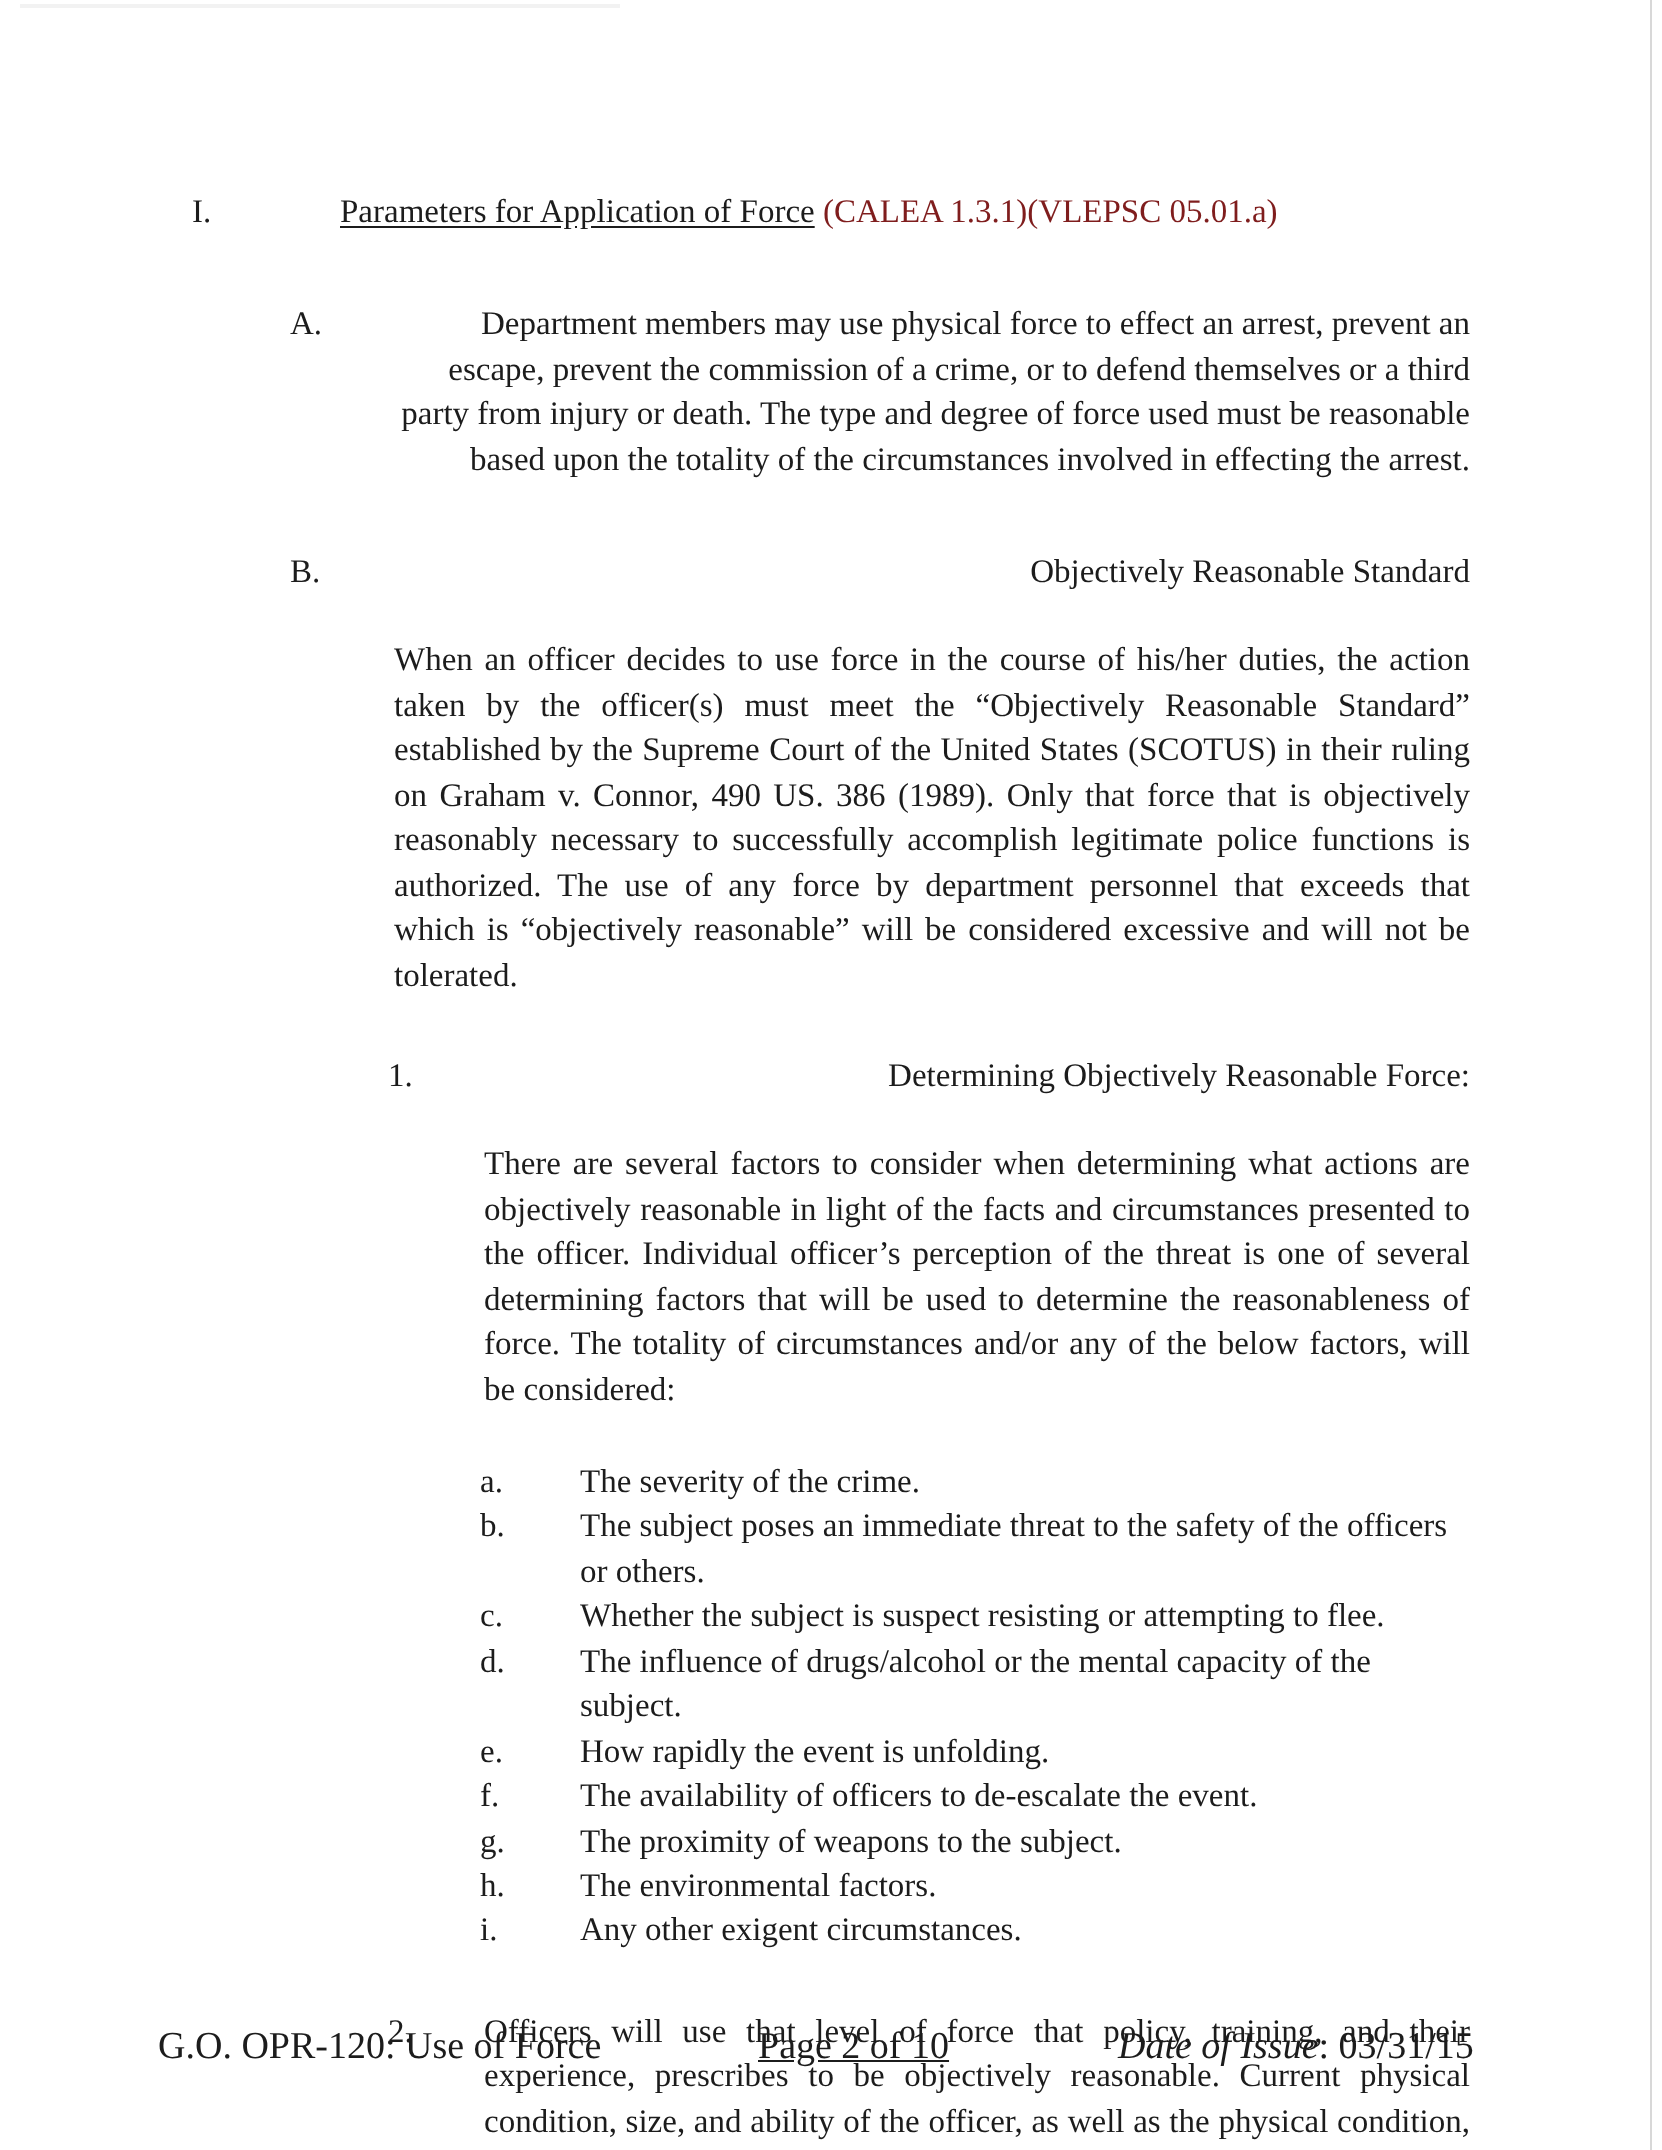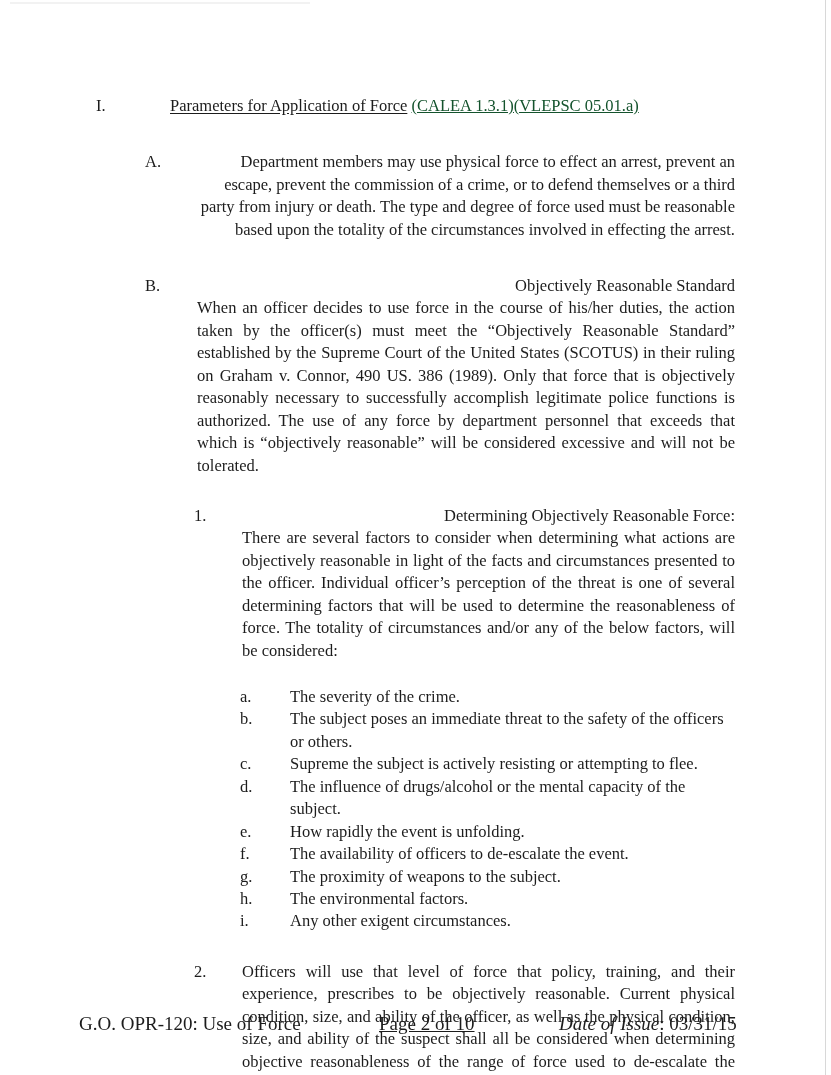--- a/index.html
+++ b/index.html
@@ -60,22 +60,21 @@
   }
   .sec-roman .heading-body {
     margin-left: 49px;
   }
   .heading-underline {
     text-decoration: underline;
     text-underline-offset: 2px;
     margin-left: 25px;
   }
   .ref-red {
-    color: #14532d;
-    text-decoration: underline;
+    color: #7f1d1d;
   }
 
   
   .sec-letter {
     position: relative;
     margin-top: 34px;
     font-size: 16.5px;
     line-height: 1.36;
   }
   .sec-letter > .marker {
@@ -89,20 +88,21 @@
     margin-right: 96px;
   }
   .para-just {
     text-align: justify;
     text-justify: inter-word;
   }
   .para-left {
     text-align: right;
   }
   .block-para {
+    margin-top: 22px;
   }
 
   
   .sec-num {
     position: relative;
     margin-top: 28px;
     font-size: 16.5px;
     line-height: 1.36;
   }
   .sec-num > .marker {
@@ -190,21 +190,21 @@
       <div class="factor-item">
         <span class="marker">a.</span>
         <span>The severity of the crime.</span>
       </div>
       <div class="factor-item">
         <span class="marker">b.</span>
         <span>The subject poses an immediate threat to the safety of the officers or others.</span>
       </div>
       <div class="factor-item">
         <span class="marker">c.</span>
-        <span>Supreme the subject is actively resisting or attempting to flee.</span>
+        <span>Whether the subject is suspect resisting or attempting to flee.</span>
       </div>
       <div class="factor-item">
         <span class="marker">d.</span>
         <span>The influence of drugs/alcohol or the mental capacity of the subject.</span>
       </div>
       <div class="factor-item">
         <span class="marker">e.</span>
         <span>How rapidly the event is unfolding.</span>
       </div>
       <div class="factor-item">

